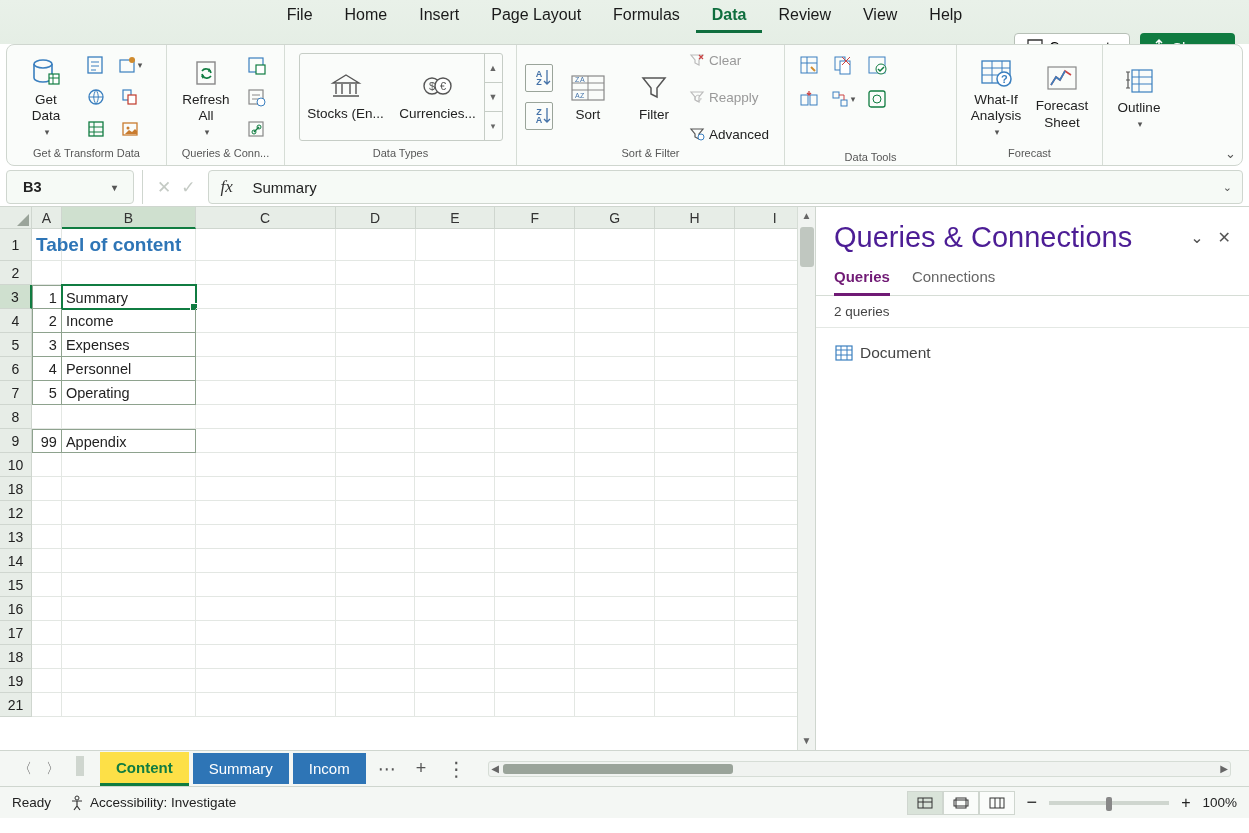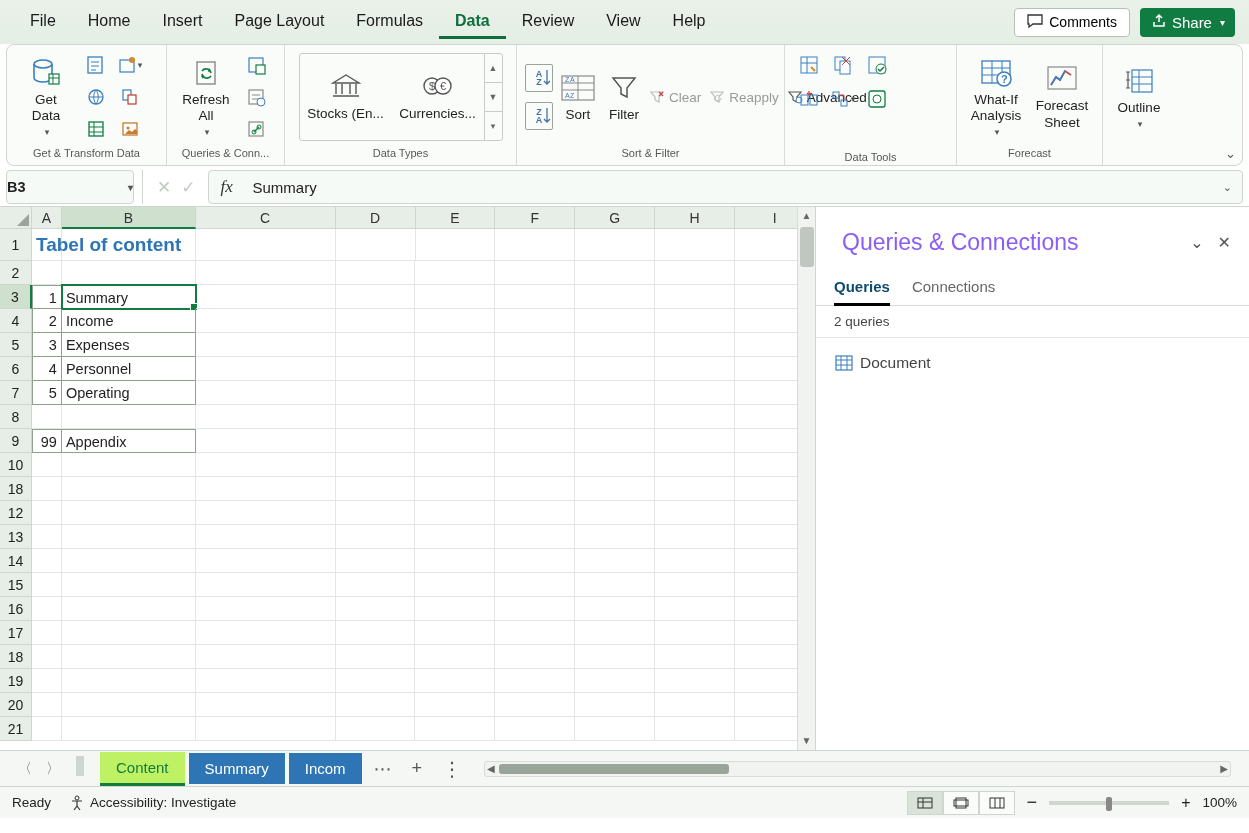--- a/index.html
+++ b/index.html
@@ -1,19 +1,19 @@
 <!DOCTYPE html>
 <html><head>
 <meta charset="utf-8">
 <style>
   * { box-sizing: border-box; font-family: "Segoe UI", Arial, sans-serif; }
   body { margin: 0; width: 1249px; height: 833px; background: #fff; overflow: hidden; font-size: 14px; color: #222; }
   
   
-  .menubar { height: 44px; background: linear-gradient(#e9f1e9, #e5eee5); display: flex; align-items: center; padding: 0 14px; position: relative; }
+  .menubar { height: 44px; background: linear-gradient(#e9f1e9, #e5eee5); display: flex; align-items: center; padding: 0 14px; position: relative; flex-direction: column; }
   .menu-items { display: flex; gap: 0; }
   .menu-item { padding: 6px 16px; font-size: 16px; color: #1a1a1a; cursor: pointer; border-bottom: 3px solid transparent; }
   .menu-item.active { color: #0f6e3e; font-weight: 600; border-bottom: 3px solid #0f6e3e; }
   .menu-right { margin-left: auto; display: flex; gap: 10px; align-items: center; }
   .btn-comments { background: #fff; border: 1px solid #b7c0b7; border-radius: 4px; padding: 5px 12px; font-size: 14px; display: flex; align-items: flex-start; gap: 6px; }
   .btn-share { background: #107c41; color: #fff; border: none; border-radius: 4px; padding: 6px 10px 6px 12px; font-size: 15px; display: flex; align-items: center; gap: 6px; }
   .btn-share .chev { font-size: 10px; margin-left: 2px; }
   
   
   .ribbon { height: 122px; background: #fafcfa; border: 1px solid #cfd6cf; border-radius: 8px; margin: 0 6px; display: flex; position: relative; }
@@ -24,30 +24,30 @@
   .rbtn-big .icon { width: 34px; height: 34px; display: flex; align-items: center; justify-content: center; }
   .rbtn-small { width: 30px; height: 30px; display: flex; align-items: center; justify-content: center; }
   .mini-col { display: flex; flex-direction: column; gap: 2px; }
   .drop-mark::after { content: "▾"; font-size: 9px; color: #555; margin-left: 2px; }
   .datatypes-box { border: 1px solid #c6cdc6; border-radius: 3px; display: flex; align-items: center; height: 88px; position: relative; }
   .datatype-item { width: 92px; display: flex; flex-direction: column; align-items: center; font-size: 13.5px; gap: 4px; }
   .dt-nav { width: 18px; display: flex; flex-direction: column; border-left: 1px solid #c6cdc6; height: 100%; }
   .dt-nav div { flex: 1; display: flex; align-items: center; justify-content: center; font-size: 9px; color: #666; border-bottom: 1px solid #c6cdc6; }
   .dt-nav div:last-child { border-bottom: none; }
   .sort-icon { width: 28px; height: 28px; border: 1px solid #9aa49a; border-radius: 2px; display: flex; align-items: center; justify-content: center; font-size: 10px; font-weight: 600; color: #4472a8; flex-direction: column; line-height: 0.9; }
-  .filter-opts { display: flex; flex-direction: row; gap: 8px; font-size: 13.5px; }
+  .filter-opts { display: flex; flex-direction: column; gap: 22px; font-size: 13.5px; }
   .filter-opts div { display: flex; align-items: center; gap: 4px; color: #999; }
   .filter-opts .adv { color: #222; }
   .datatools-grid { display: grid; grid-template-columns: 32px 32px 32px; grid-template-rows: 32px 32px 32px; gap: 2px; }
   .datatools-grid div { display: flex; align-items: center; justify-content: center; }
   .ribbon-collapse { position: absolute; right: 6px; bottom: 4px; font-size: 13px; color: #555; }
   
   
   .fbar-row { height: 34px; display: flex; align-items: stretch; margin: 4px 6px 2px 6px; gap: 6px; }
-  .namebox { width: 128px; border: 1px solid #cfd6cf; border-radius: 4px; background: #f6faf6; display: flex; align-items: center; padding: 0 0; font-size: 14.5px; font-weight: 600; position: relative; }
+  .namebox { width: 128px; border: 1px solid #cfd6cf; border-radius: 4px; background: #f6faf6; display: flex; align-items: center; padding: 0 16px; font-size: 14.5px; font-weight: 600; position: relative; }
   .namebox .dd { margin-left: auto; font-size: 10px; color: #555; }
   .fbar-btns { display: flex; align-items: center; gap: 10px; padding: 0 6px; color: #aeb5ae; font-size: 17px; }
   .fx { font-style: italic; font-family: "Times New Roman", serif; font-size: 17px; color: #333; }
   .formula-input { flex: 1; border: 1px solid #cfd6cf; border-radius: 4px; background: #f6faf6; display: flex; align-items: center; padding: 0 10px 0 44px; font-size: 15px; position: relative; gap: 20px; }
   .formula-input .fx { position: absolute; left: 12px; }
   .formula-input .expand { margin-left: auto; font-size: 11px; color: #555; }
   
   
   .main { display: flex; height: 544px; }
   
@@ -74,41 +74,41 @@
   .num { text-align: right; }
   .active-cell { outline: 2px solid #107c41; outline-offset: -1px; }
   .active-cell::after { content: ""; position: absolute; right: -3px; bottom: -3px; width: 6px; height: 6px; background: #107c41; border: 1px solid #fff; }
   .vscroll { position: absolute; right: 0; top: 0; width: 18px; height: 100%; background: #f0f3f0; border-left: 1px solid #d6ddd6; }
   .vscroll .thumb { position: absolute; top: 20px; width: 14px; left: 2px; height: 40px; background: #c0c7c0; border-radius: 3px; }
   .vscroll .arrow { position: absolute; width: 100%; height: 18px; text-align: center; font-size: 10px; color: #666; line-height: 18px; }
   
   
   .panel { width: 434px; border-left: 1px solid #cfd6cf; border-top: 1px solid #cfd6cf; display: flex; flex-direction: column; background: #fff; }
   .panel-head { padding: 14px 18px 8px 18px; display: flex; align-items: center; }
-  .panel-head h2 { margin: 8px; font-size: 23px; font-weight: 400; color: #8b5cf6; flex: 1; }
+  .panel-head h2 { margin: 0; font-size: 29px; font-weight: 400; color: #4c1d95; flex: 1; }
   .panel-head .ico { font-size: 16px; color: #555; margin-left: 14px; cursor: pointer; }
   .panel-tabs { display: flex; border-bottom: 1px solid #d6ddd6; padding: 0 18px; gap: 22px; }
   .panel-tab { padding: 6px 0 8px 0; font-size: 15px; color: #666; }
-  .panel-tab.active { color: #0c4a6e; font-weight: 600; border-bottom: 3px solid #000000; margin-bottom: -1px; }
+  .panel-tab.active { color: #701a75; font-weight: 600; border-bottom: 3px solid #701a75; margin-bottom: -1px; }
   .panel-sub { padding: 8px 18px; font-size: 13.5px; color: #444; border-bottom: 1px solid #e4e8e4; }
   .query-list { padding: 8px 8px; }
   .query-item { padding: 8px 12px; border-radius: 2px; }
   .query-item.sel { background: #e9f4ea; border: 1px solid #b7dcbf; }
   .query-item .q-title { font-size: 15.5px; color: #444; display: flex; align-items: center; gap: 8px; }
   .query-item .q-sub { font-size: 14px; color: #555; margin-left: 24px; margin-top: 4px; }
   .tbl-icon { width: 16px; height: 14px; display: inline-block; }
   .tbl-icon svg { display: block; }
   
   
   .sheetbar { height: 36px; border-top: 1px solid #cfd6cf; background: #f4f7f4; display: flex; align-items: center; padding: 0 8px; gap: 4px; }
   .sheet-nav { display: flex; gap: 6px; color: #666; padding: 0 6px; }
   .sheet-nav span { padding: 4px; cursor: pointer; }
   .sheet-nav .divider { width: 1px; height: 20px; background: #cfd6cf; margin: 0 6px; }
   .sheet-tab { padding: 7px 16px; font-size: 15px; border-radius: 0; cursor: pointer; }
-  .sheet-tab.active { background: #bef264; color: #107c41; font-weight: 400; border-bottom: 3px solid #107c41; text-align: center; }
+  .sheet-tab.active { background: #fde047; color: #107c41; font-weight: 700; border-bottom: 3px solid #107c41; text-align: center; }
   .sheet-tab.colored { background: #2e75b6; color: #fff; }
   .sheet-more { padding: 0 8px; color: #555; font-size: 18px; }
   .hscroll-track { flex: 1; height: 16px; background: #f0f3f0; border: 1px solid #d6ddd6; border-radius: 3px; margin: 0 10px; position: relative; }
   .hscroll-thumb { position: absolute; left: 14px; width: 230px; height: 10px; top: 2px; background: #9aa49a; border-radius: 3px; }
   .hscroll-arrow { position: absolute; top: 0; font-size: 10px; color: #666; line-height: 14px; }
   
   
   .statusbar { height: 32px; border-top: 1px solid #cfd6cf; background: #f4f7f4; display: flex; align-items: center; padding: 0 12px; font-size: 13.5px; gap: 18px; }
   .status-right { margin-left: auto; display: flex; align-items: center; gap: 12px; }
   .view-btns { display: flex; }
@@ -708,32 +708,20 @@
           <div class="cell cB"></div>
           <div class="cell cC"></div>
           <div class="cell cD"></div>
           <div class="cell cE"></div>
           <div class="cell cF"></div>
           <div class="cell cG"></div>
           <div class="cell cH"></div>
           <div class="cell cI"></div>
         </div>
         <div class="row">
-          <div class="rowhead">20</div>
-          <div class="cell cA"></div>
-          <div class="cell cB"></div>
-          <div class="cell cC"></div>
-          <div class="cell cD"></div>
-          <div class="cell cE"></div>
-          <div class="cell cF"></div>
-          <div class="cell cG"></div>
-          <div class="cell cH"></div>
-          <div class="cell cI"></div>
-        </div>
-        <div class="row">
           <div class="rowhead">21</div>
           <div class="cell cA"></div>
           <div class="cell cB"></div>
           <div class="cell cC"></div>
           <div class="cell cD"></div>
           <div class="cell cE"></div>
           <div class="cell cF"></div>
           <div class="cell cG"></div>
           <div class="cell cH"></div>
           <div class="cell cI"></div>

